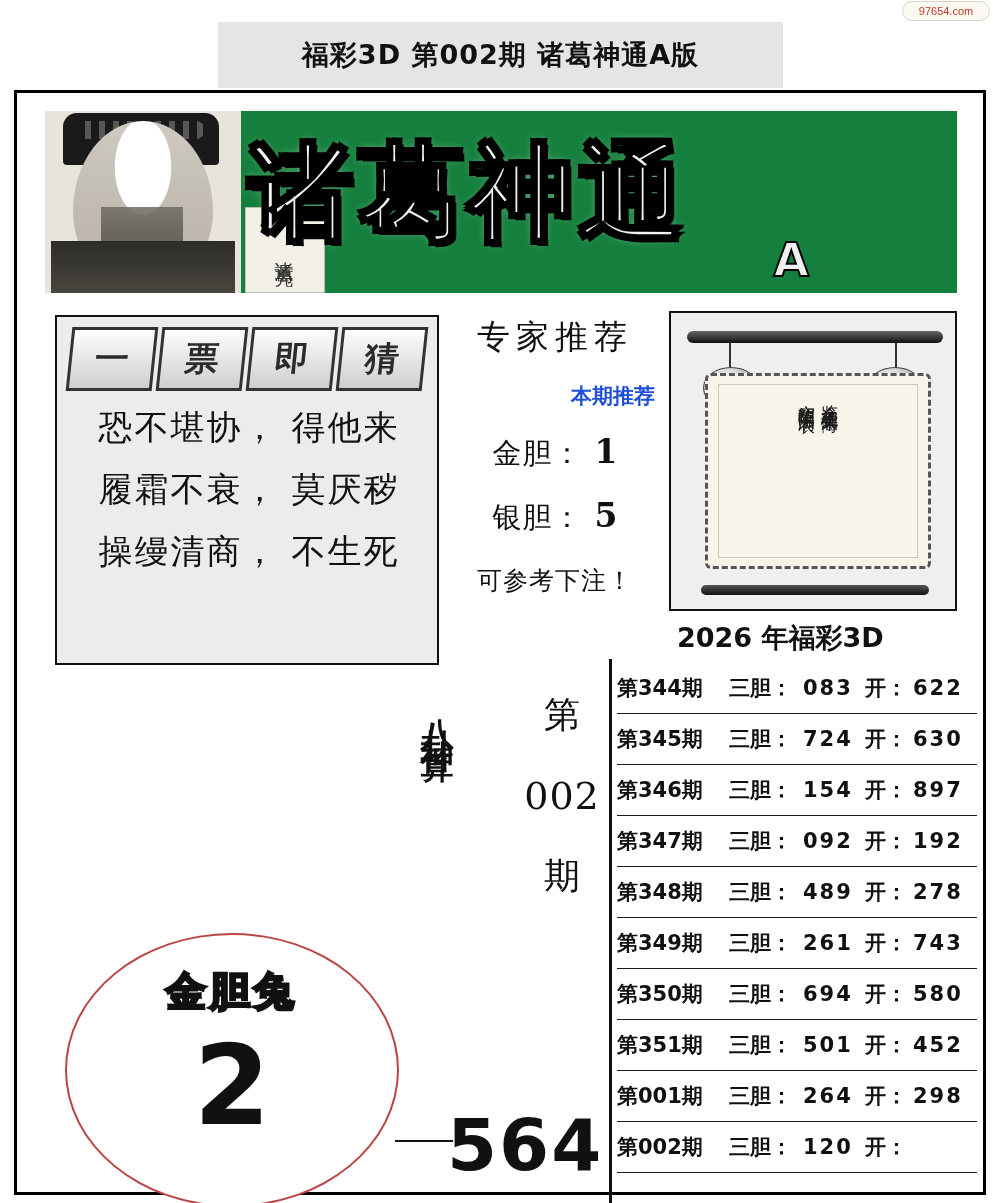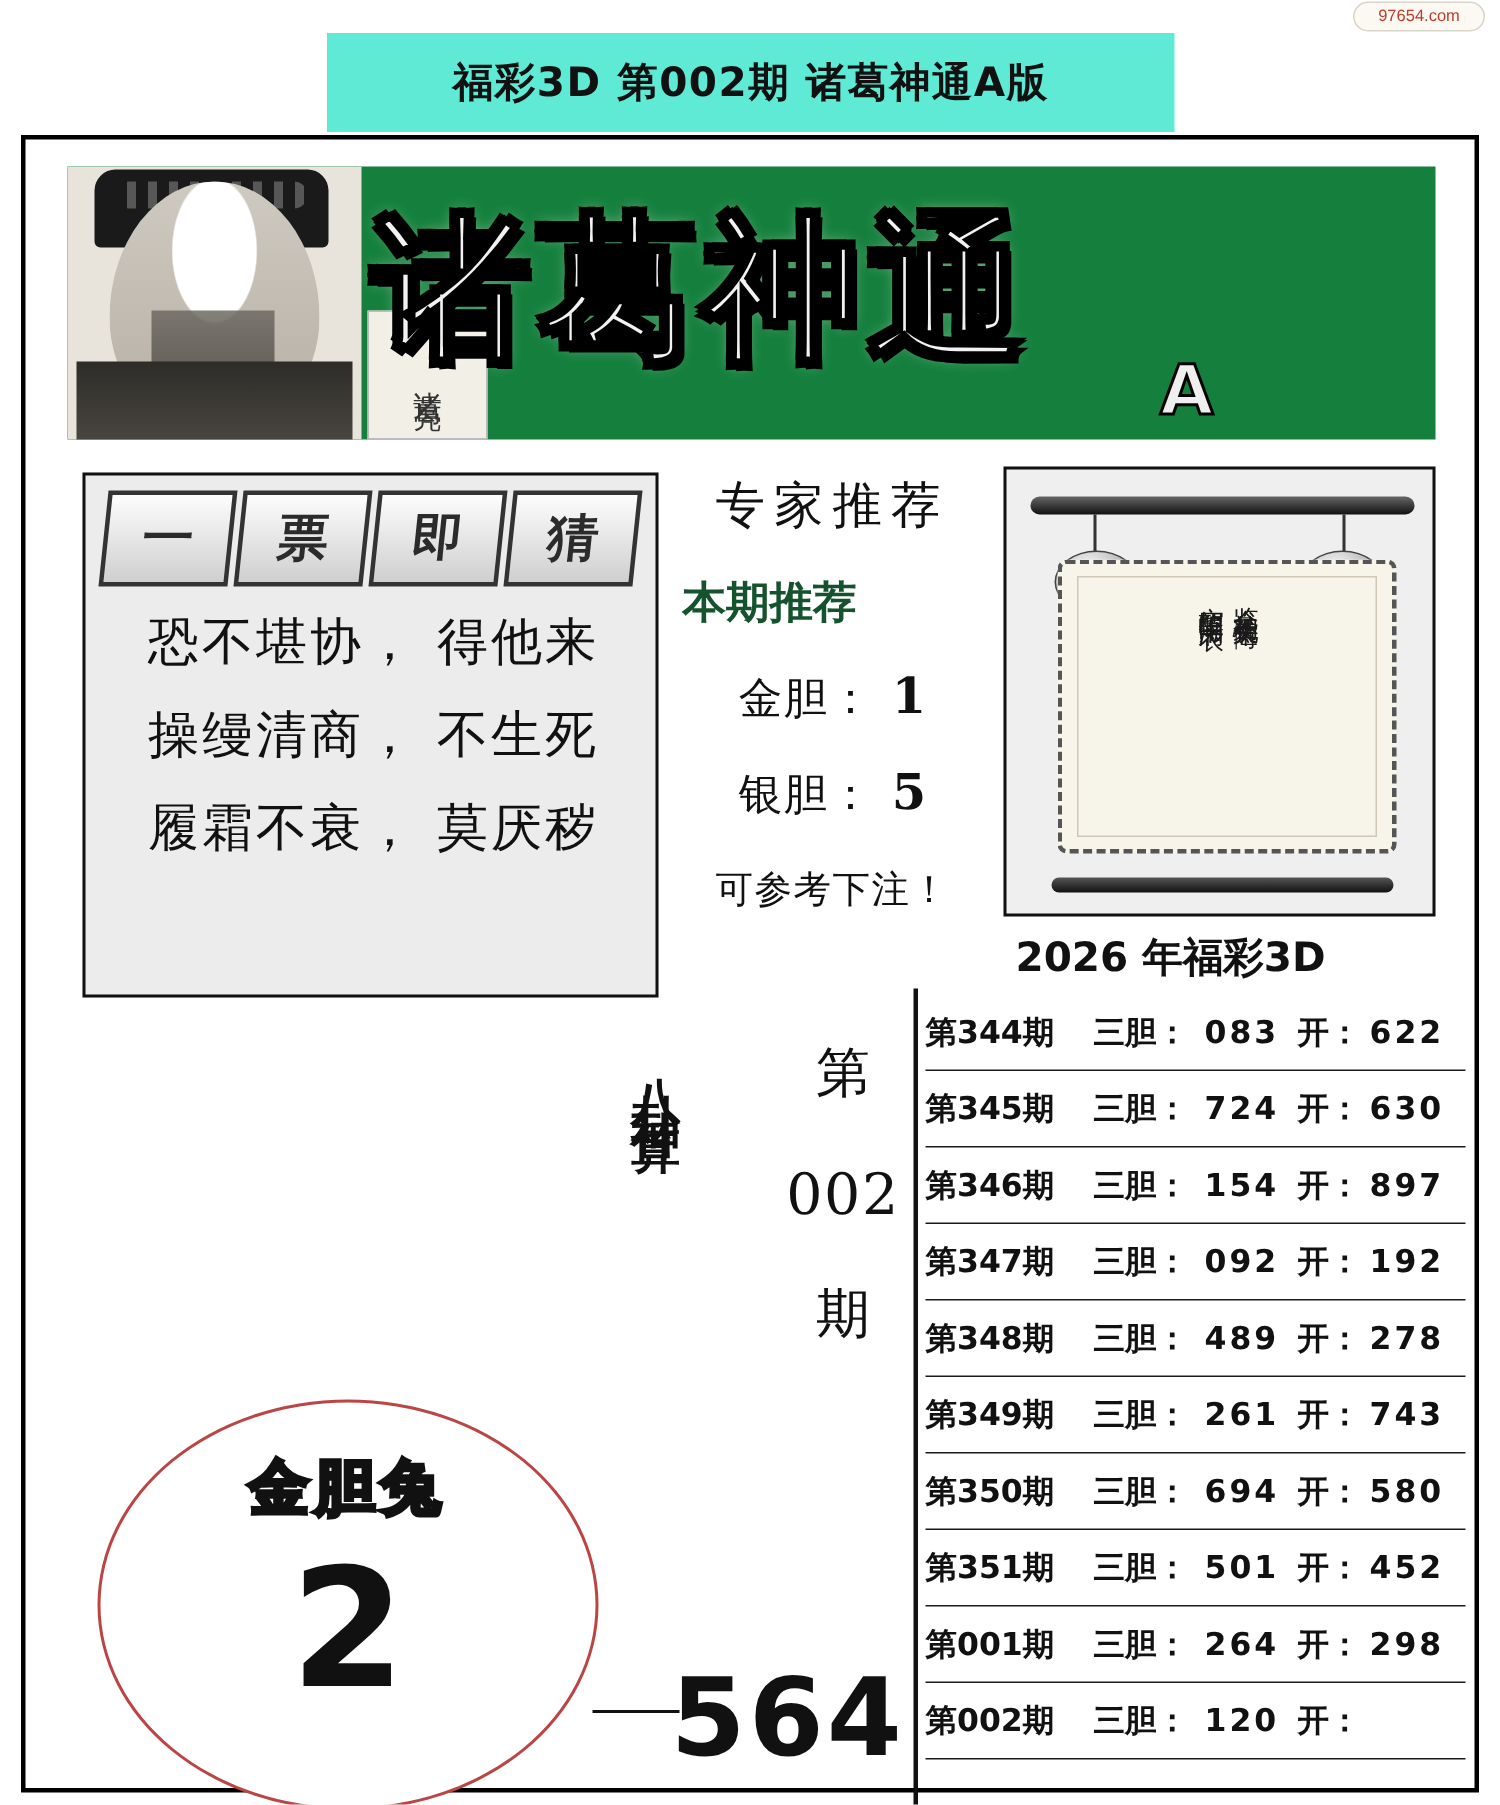--- a/index.html
+++ b/index.html
@@ -18,21 +18,21 @@
     position:absolute;right:10px;top:1px;
     width:86px;height:18px;border:1px solid #d9d4c8;background:#fbf9f2;
     border-radius:10px;
     display:flex;align-items:center;justify-content:center;
   }
   .wm span{font-size:11px;color:#c23a2b;letter-spacing:0px;}
 
   
   .headerband{
     position:absolute;left:218px;top:22px;width:565px;height:66px;
-    background:#5eead4;
+    background:#e5e5e5;
     display:flex;align-items:center;justify-content:center;
   }
   .headerband .title{
     font-size:27px;font-weight:bold;color:#111;letter-spacing:1px;
     font-family:"DejaVu Sans","Liberation Sans",sans-serif;
   }
 
   
   .poster{
     position:absolute;left:14px;top:90px;width:972px;height:1105px;
@@ -132,21 +132,21 @@
 
   
   .expert{
     position:absolute;left:438px;top:222px;width:200px;height:400px;
   }
   .expert .e1{
     font-size:33px;letter-spacing:6px;color:#111;text-align:center;
     font-family:"DejaVu Serif","Liberation Serif",serif;
   }
   .expert .e2{
-    margin-top:22px;font-size:29px;font-weight:bold;color:#14532d;text-align:left;
+    margin-top:22px;font-size:21px;font-weight:bold;color:#1d4ed8;text-align:right;
     font-family:"DejaVu Sans","Liberation Sans",sans-serif;
   }
   .expert .row{
     margin-top:22px;font-size:29px;color:#111;
     font-family:"DejaVu Serif","Liberation Serif",serif;
     display:flex;align-items:baseline;justify-content:center;
   }
   .expert .row .lab{letter-spacing:1px;}
   .expert .row .val{font-size:33px;margin-left:12px;font-weight:bold;}
   .expert .e3{
@@ -354,22 +354,22 @@
 
   <div class="poembox">
     <div class="poemhead">
       <div class="phcell">一</div>
       <div class="phcell">票</div>
       <div class="phcell">即</div>
       <div class="phcell">猜</div>
     </div>
     <div class="poemlines">
       <div class="poemline">恐不堪协，  得他来</div>
+      <div class="poemline">履霜不衰，  莫厌秽</div>
       <div class="poemline">操缦清商，  不生死</div>
-      <div class="poemline">履霜不衰，  莫厌秽</div>
     </div>
   </div>
 
   <div class="expert">
     <div class="e1">专家推荐</div>
     <div class="e2">本期推荐</div>
     <div class="row">
       <span class="lab">金胆：</span>
       <span class="val">1</span>
     </div>

